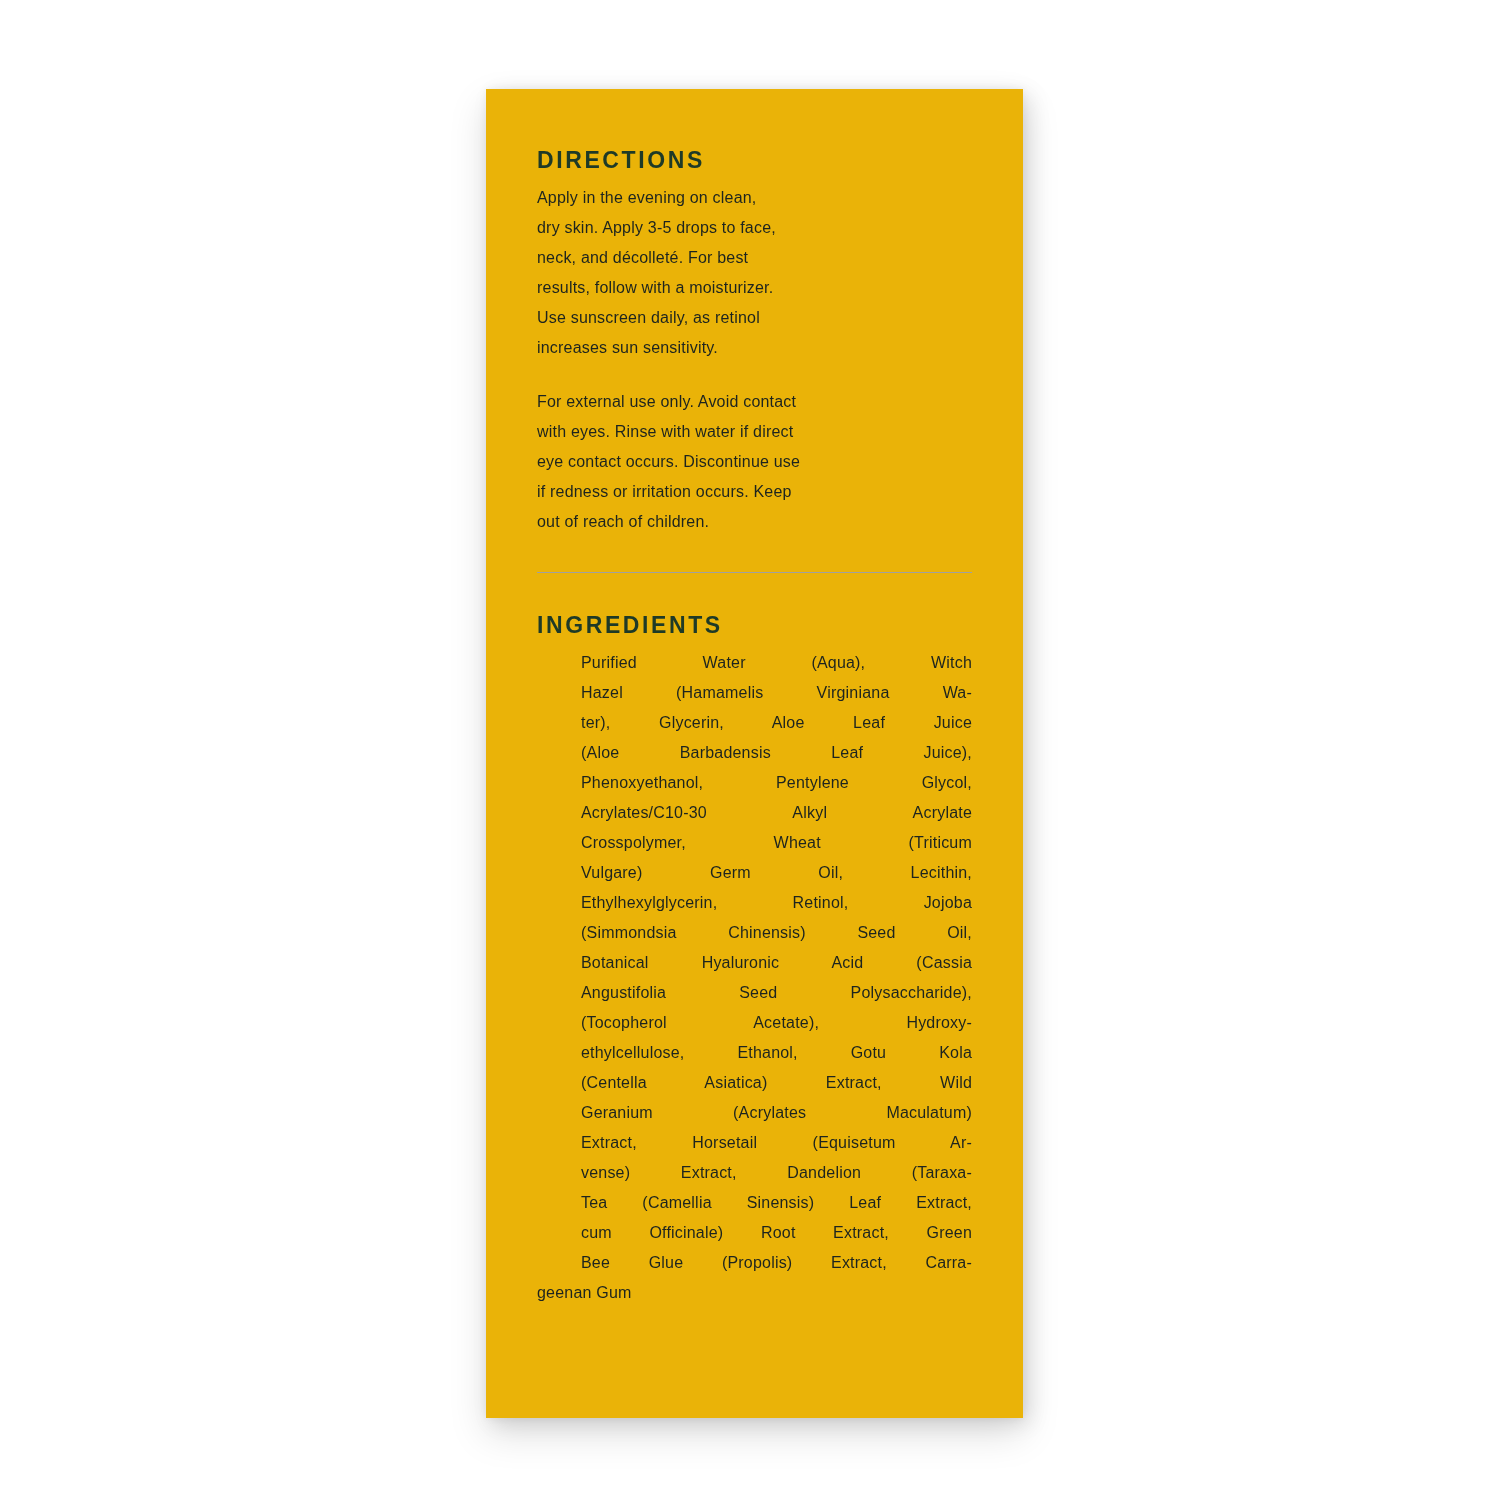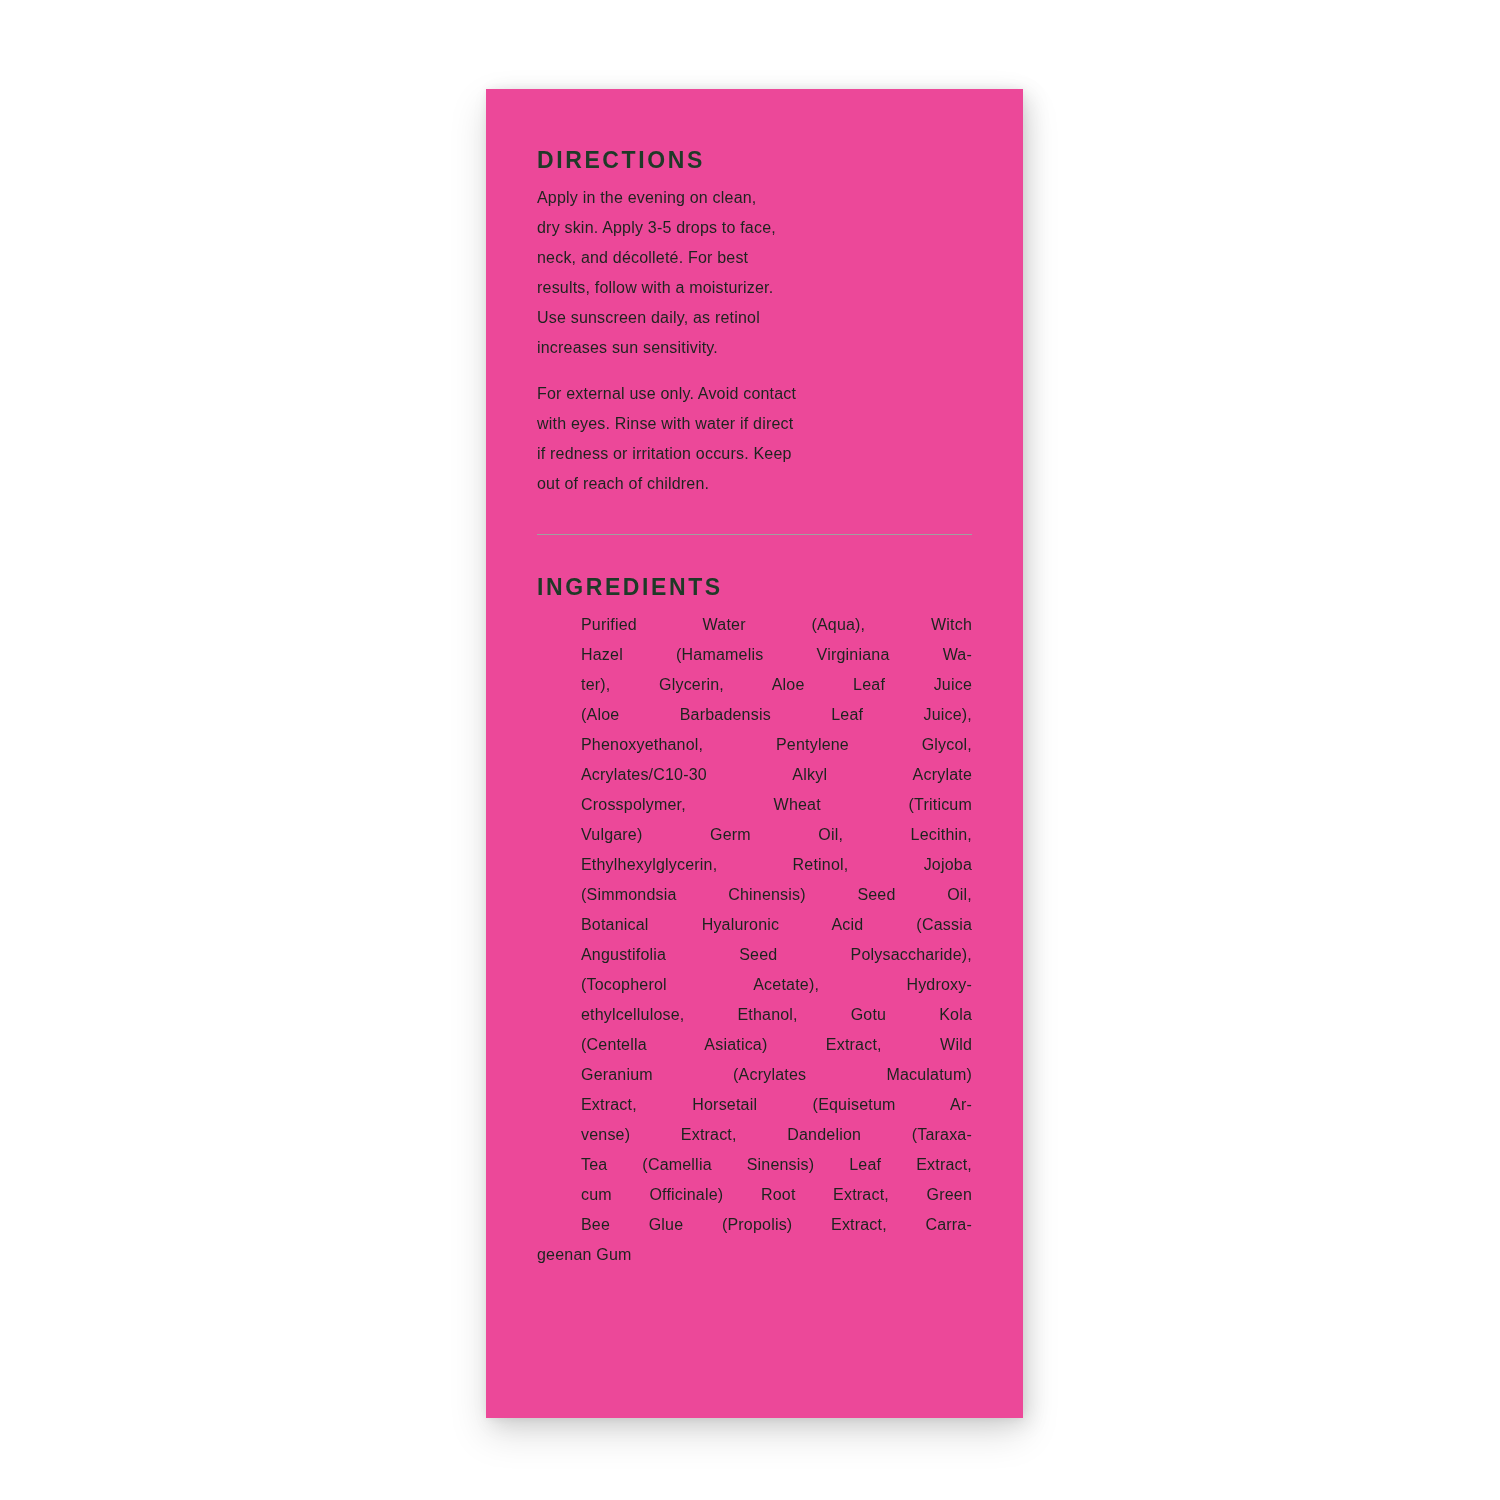--- a/index.html
+++ b/index.html
@@ -15,21 +15,21 @@
     font-family: "Liberation Sans", sans-serif;
   }
   .panel {
     position: absolute;
     left: 486px;
     top: 89px;
     width: 537px;
     height: 1329px;
     box-sizing: border-box;
     padding: 57px 51px 0 51px;
-    background: #ec4899;
+    background: #eab308;
     box-shadow:
       0 0 8px rgba(0,0,0,0.06),
       7px 5px 20px rgba(0,0,0,0.10),
       0 16px 36px rgba(0,0,0,0.13);
   }
   .heading {
     margin: 0 0 9px 0;
     font-size: 23px;
     line-height: 28px;
     font-weight: bold;
@@ -42,21 +42,21 @@
     letter-spacing: 0.2px;
     color: #1d241f;
     white-space: nowrap;
   }
   .jlines .line {
     text-align: justify;
     text-align-last: justify;
     margin-left: 44px;
   }
   .spaced {
-    margin-top: 16px;
+    margin-top: 24px;
   }
   .divider {
     border: none;
     border-top: 1px solid #a0a0a0;
     margin: 35px 0 38px 0;
     height: 0;
   }
 </style>
 </head>
 <body>
@@ -70,20 +70,21 @@
           <div class="line">Apply in the evening on clean,</div>
           <div class="line">dry skin. Apply 3-5 drops to face,</div>
           <div class="line">neck, and décolleté. For best</div>
           <div class="line">results, follow with a moisturizer.</div>
           <div class="line">Use sunscreen daily, as retinol</div>
           <div class="line">increases sun sensitivity.</div>
         </div>
       <div class="para spaced">
           <div class="line">For external use only. Avoid contact</div>
           <div class="line">with eyes. Rinse with water if direct</div>
+          <div class="line">eye contact occurs. Discontinue use</div>
           <div class="line">if redness or irritation occurs. Keep</div>
           <div class="line">out of reach of children.</div>
         </div>
     </div>
 
     <hr class="divider">
 
     <div class="section">
       <h2 class="heading">INGREDIENTS</h2>
       <div class="para jlines">

